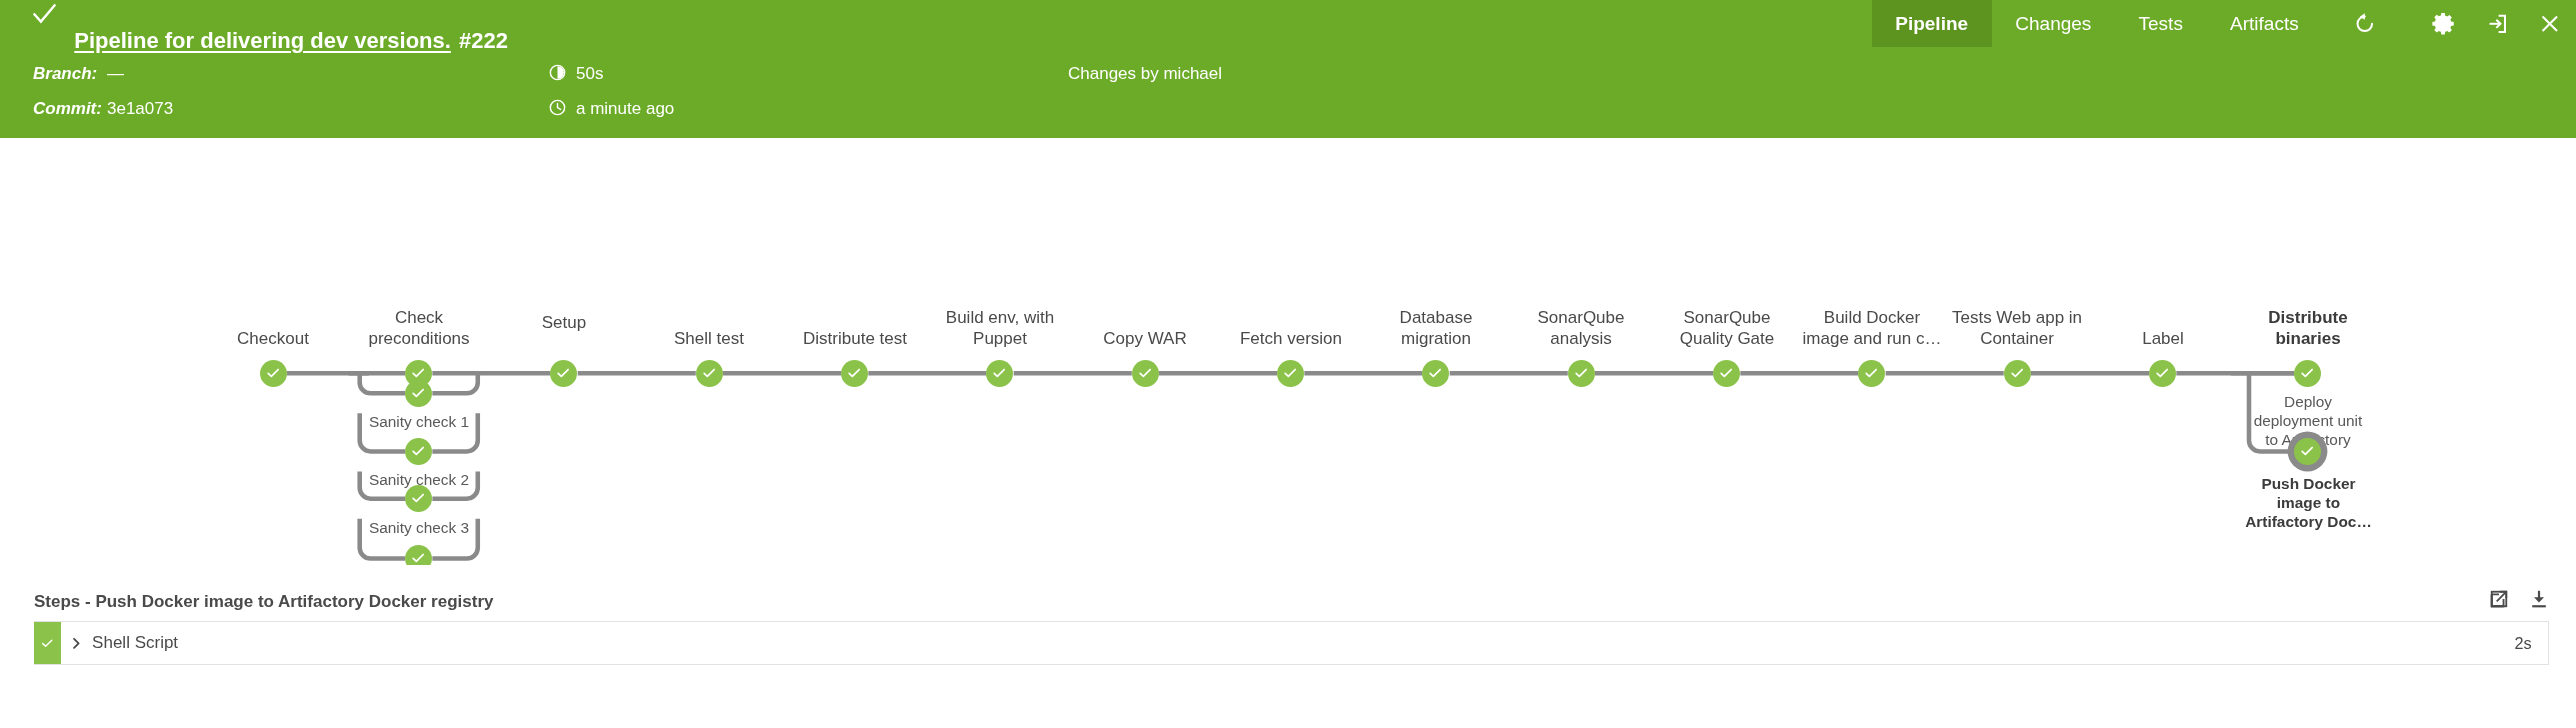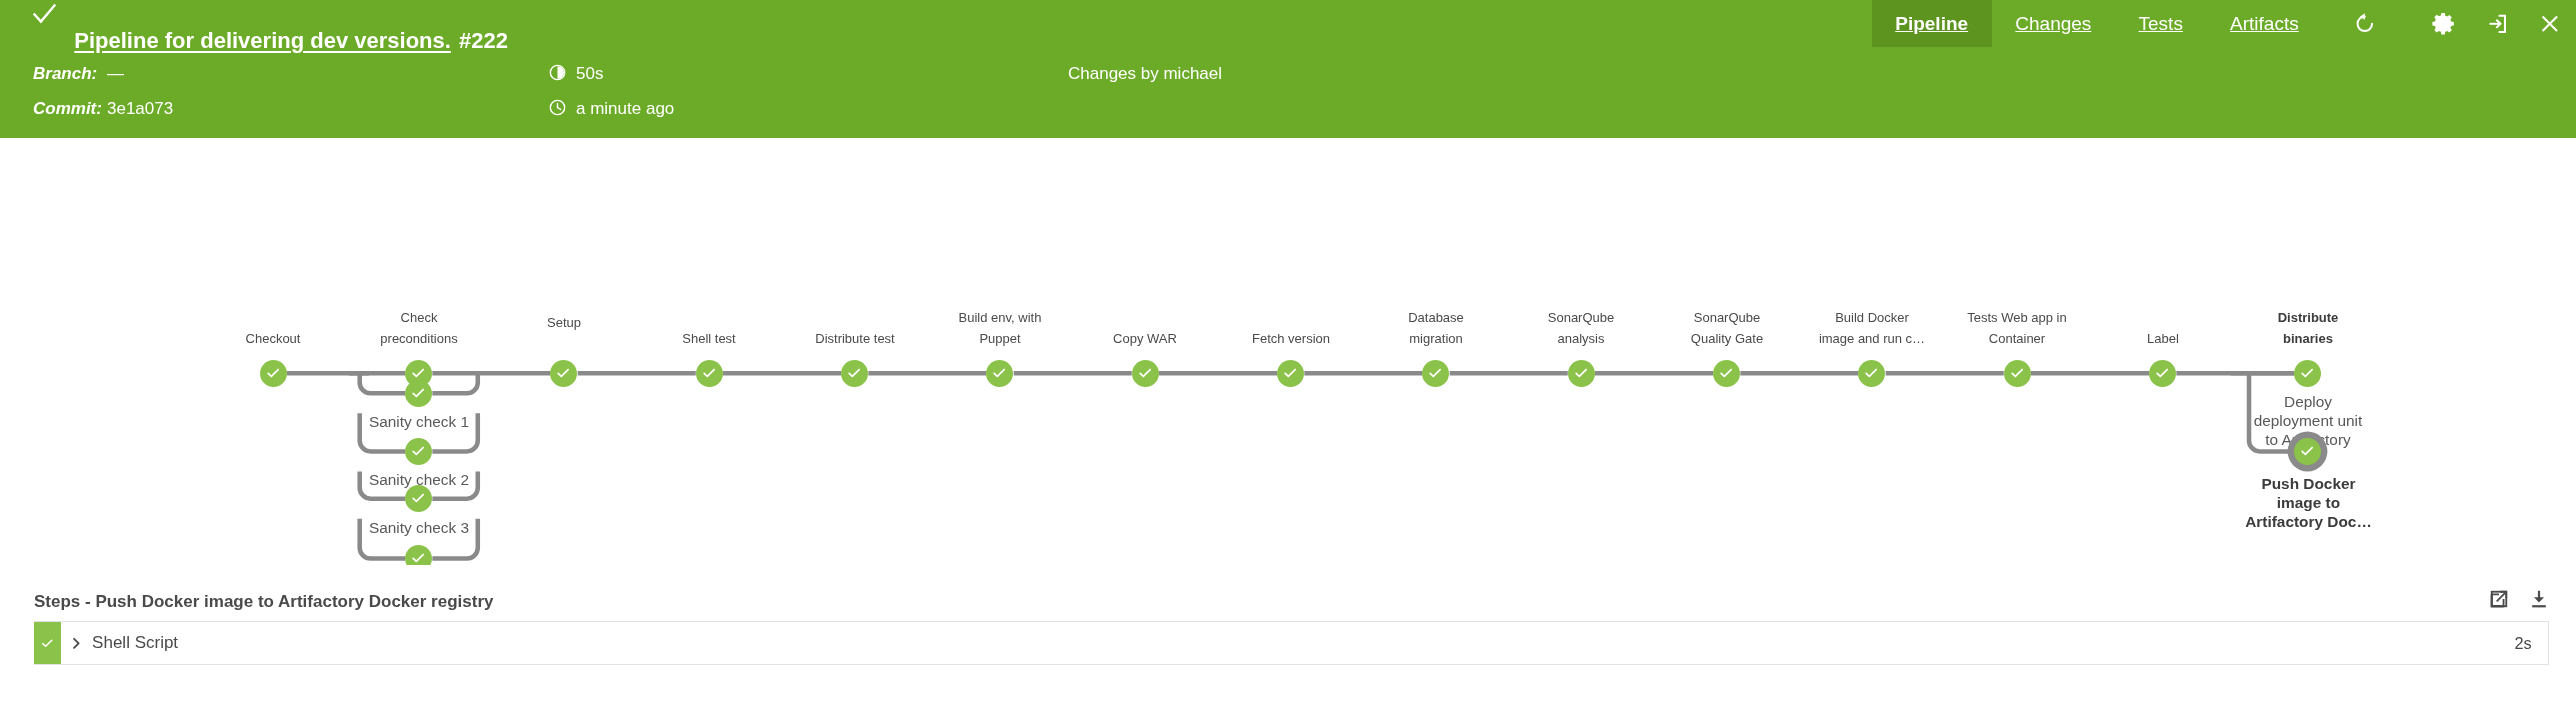--- a/index.html
+++ b/index.html
@@ -41,21 +41,21 @@
 
   .nav {
     position: absolute; right: 0; top: 0;
     height: 47px;
     display: flex; align-items: stretch;
   }
   .nav-tab {
     display: flex; align-items: center; justify-content: center;
     padding: 0 23.6px;
     font-size: 19px; color: #ffffff;
-    cursor: pointer; white-space: nowrap; text-decoration: underline;
+    cursor: pointer; white-space: nowrap;
   }
   .nav-tab.active { background: #5d931f; font-weight: bold; }
   .nav-icon {
     width: 53px;
     display: flex; align-items: center; justify-content: center;
     cursor: pointer;
   }
   .nav-icon.first { margin-left: 16.3px; }
   .nav-icon.gear { margin-left: 25.4px; }
   .nav-icon svg { display: block; }
@@ -99,21 +99,21 @@
     display: flex; align-items: center; justify-content: center;
     cursor: pointer;
   }
   .node.selected {
     box-shadow: 0 0 0 6.4px #8a8a8a;
   }
   .node svg { display: block; }
   .stage-label {
     position: absolute;
     text-align: center;
-    font-size: 13px;
+    font-size: 17px;
     color: #4a4a4a;
     line-height: 21px;
     cursor: pointer;
   }
   .stage-label.bold { font-weight: bold; color: #3c3c3c; }
   .branch-label {
     position: absolute;
     text-align: center;
     font-size: 15.4px;
     color: #595959;

